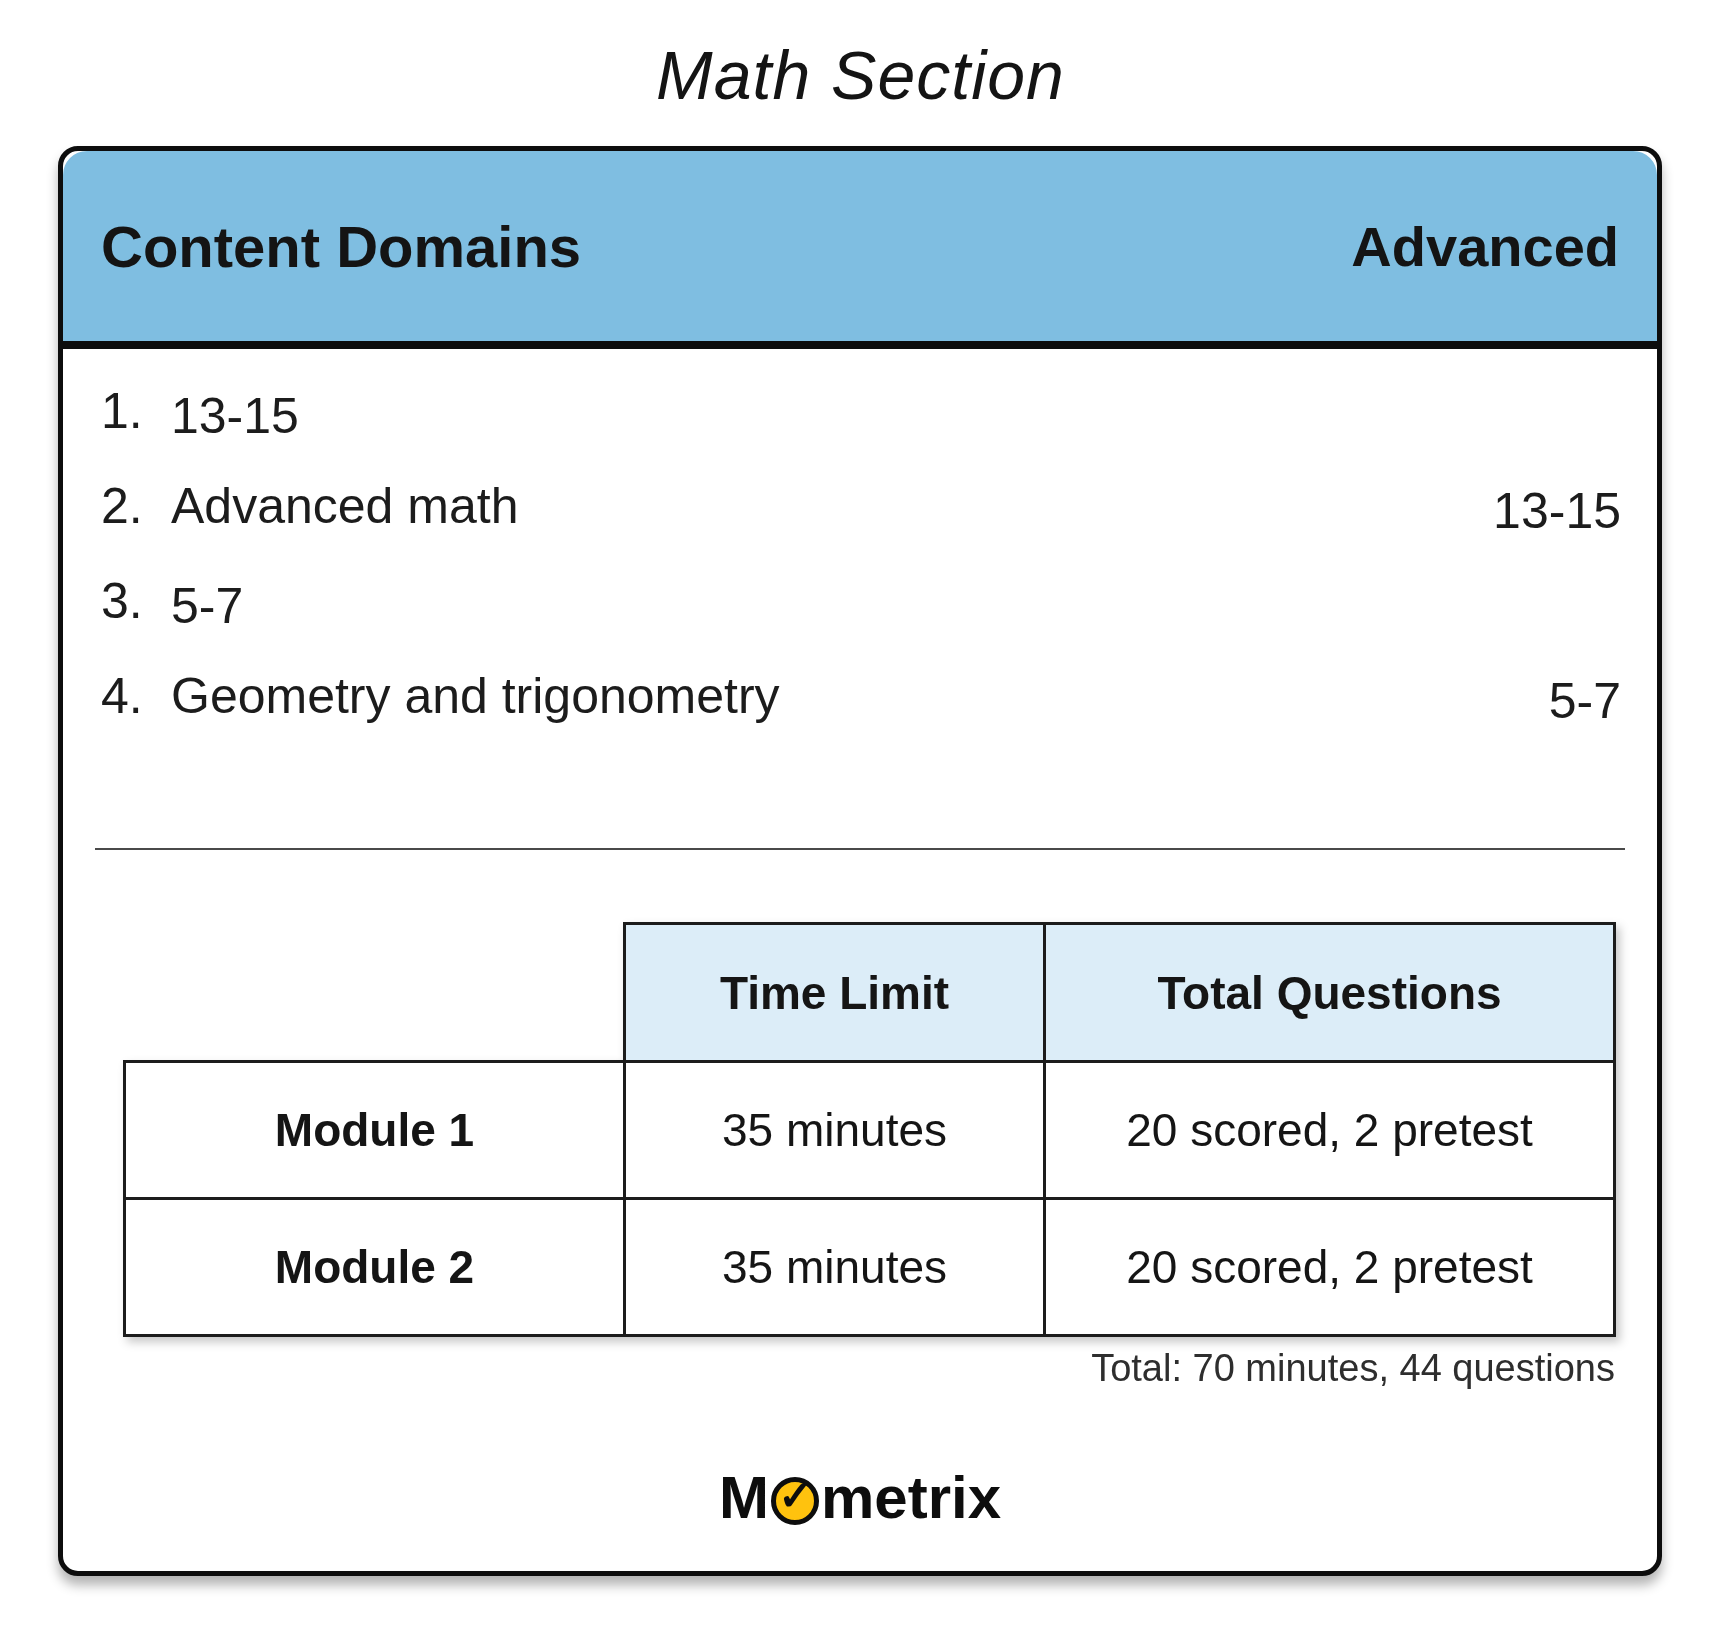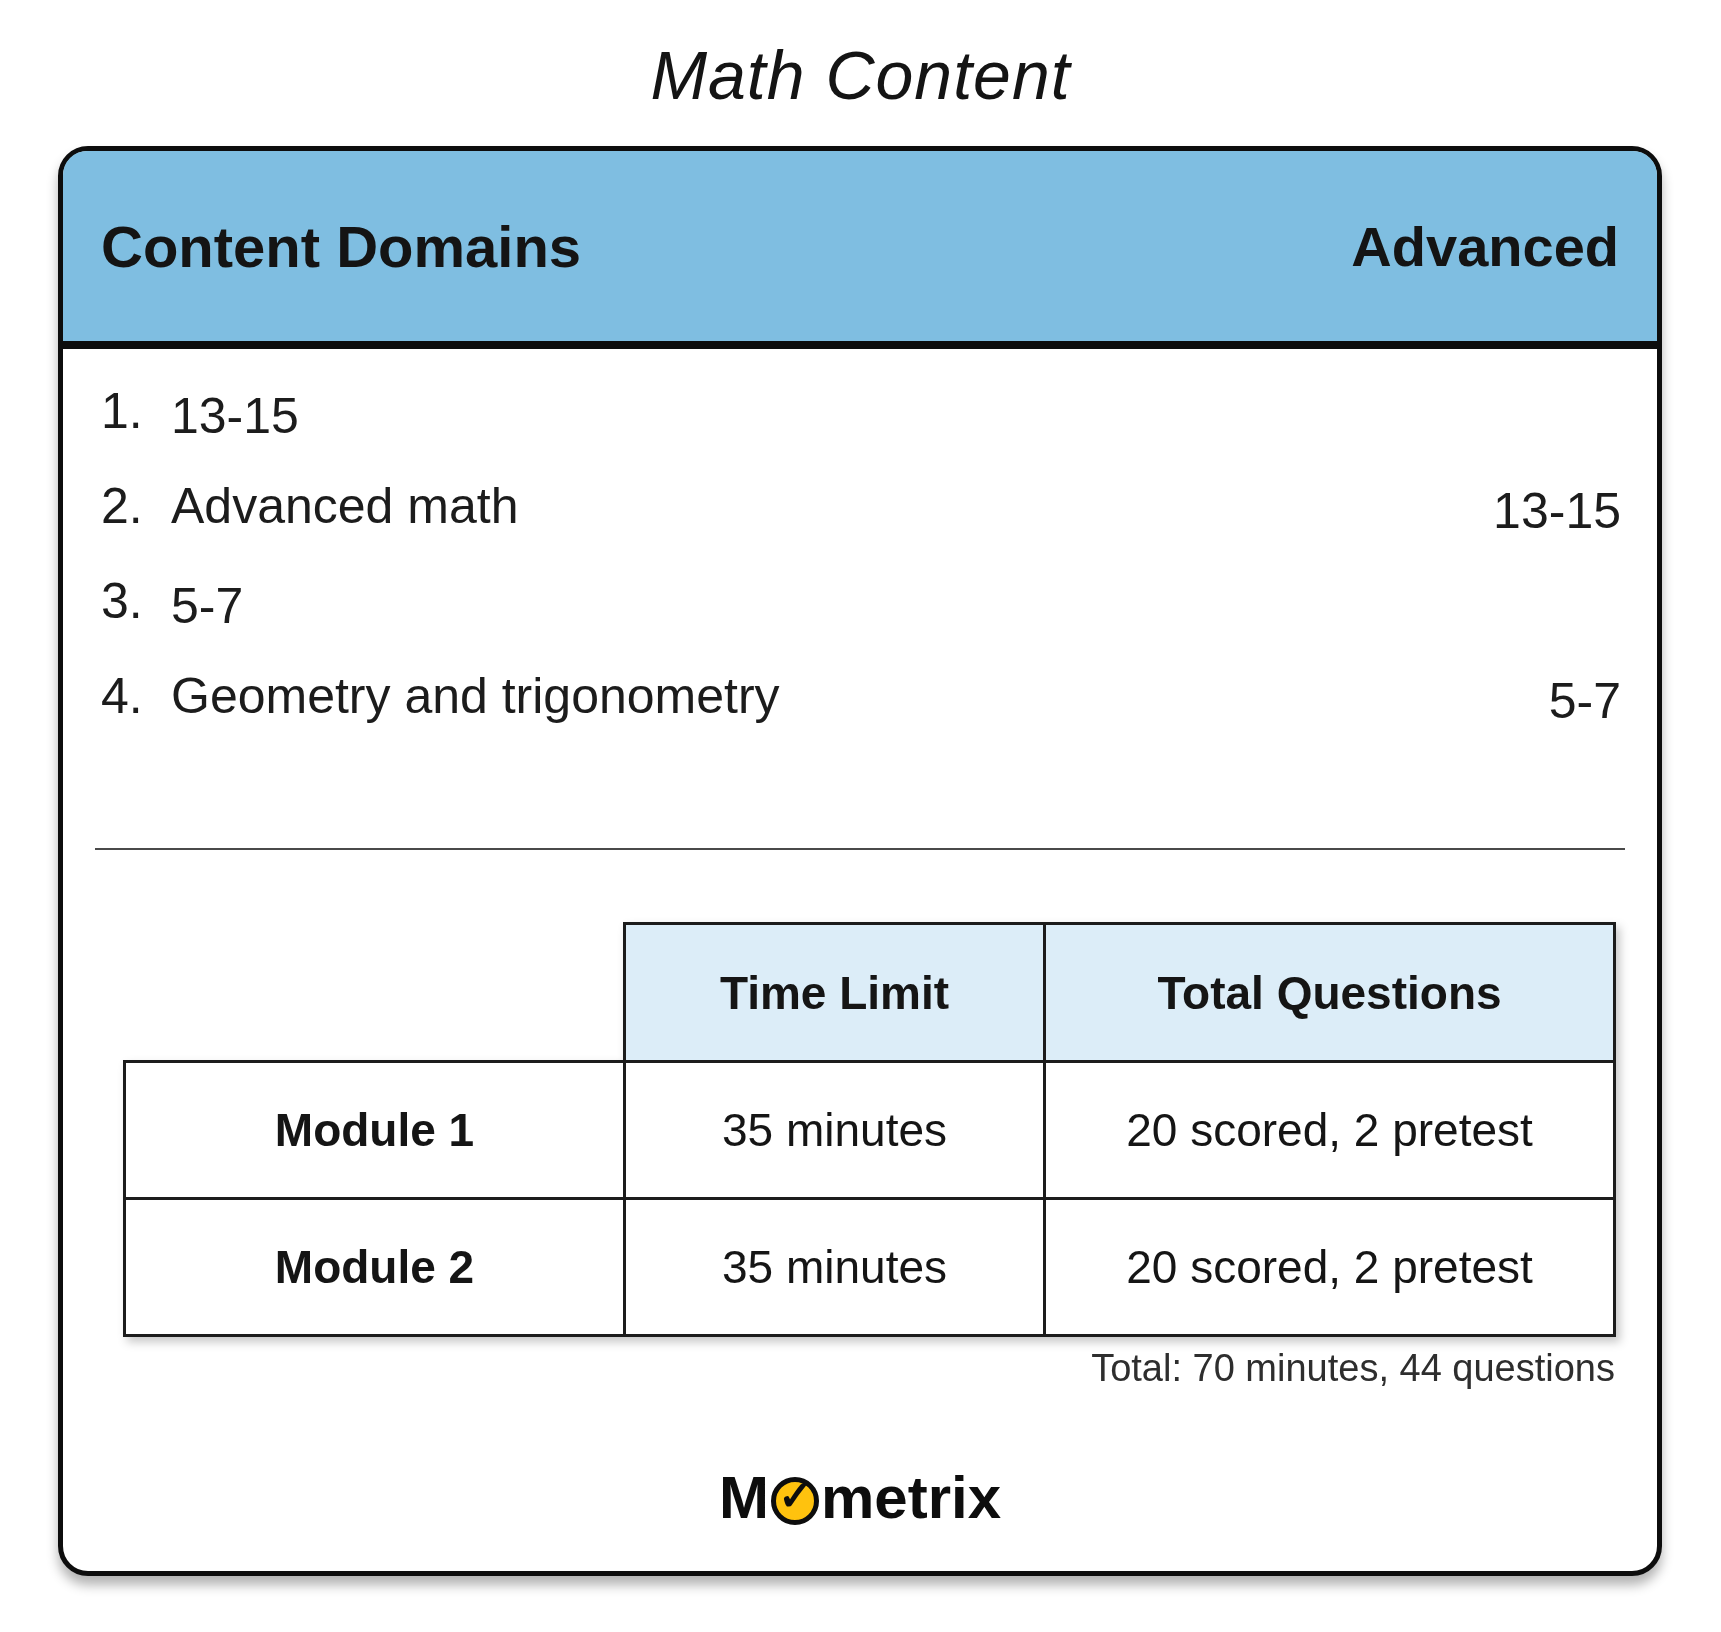--- a/index.html
+++ b/index.html
@@ -15,21 +15,21 @@
     font-family:"Liberation Sans", sans-serif;color:#1a1a1a;overflow:hidden;
   }
 
   .title{
     position:absolute;top:36px;left:0;width:100%;text-align:center;
     font-size:68px;font-style:italic;font-weight:500;color:#141414;letter-spacing:1px;
   }
 
   .card{
     position:absolute;left:58px;top:146px;width:1604px;height:1430px;
-    background:#ffffff;border:5px solid var(--border-dark);border-radius:30px;
+    background:#ffffff;border:5px solid var(--border-dark);border-radius:20px;
     box-shadow:0 9px 12px rgba(0,0,0,0.30);
   }
   .card-inner{position:relative;width:100%;height:100%;overflow:hidden;border-radius:24px;}
 
   .card-header{
     height:198px;background:var(--header-blue);
     border-bottom:8px solid var(--border-dark);
     display:flex;align-items:center;justify-content:space-between;
     padding:0 38px;
   }
@@ -76,21 +76,21 @@
     border:5px solid #0d0d0d;border-radius:50%;
     display:inline-flex;align-items:center;justify-content:center;
     margin:0 2px;position:relative;top:3px;
   }
   .brand-check{font-size:42px;font-weight:700;color:#0d0d0d;line-height:1;position:relative;top:-5px;left:1px;}
   .tagline{font-size:34px;font-weight:700;letter-spacing:5px;color:#0d0d0d;padding-top:8px;}
 </style>
 </head>
 <body>
 
-<div class="title">Math Content</div>
+<div class="title">Math Section</div>
 
 <div class="card">
   <div class="card-inner">
 
     <div class="card-header">
       <span class="hleft">Content Domains</span>
       <span class="hright">Advanced</span>
     </div>
 
     <div class="domains">

